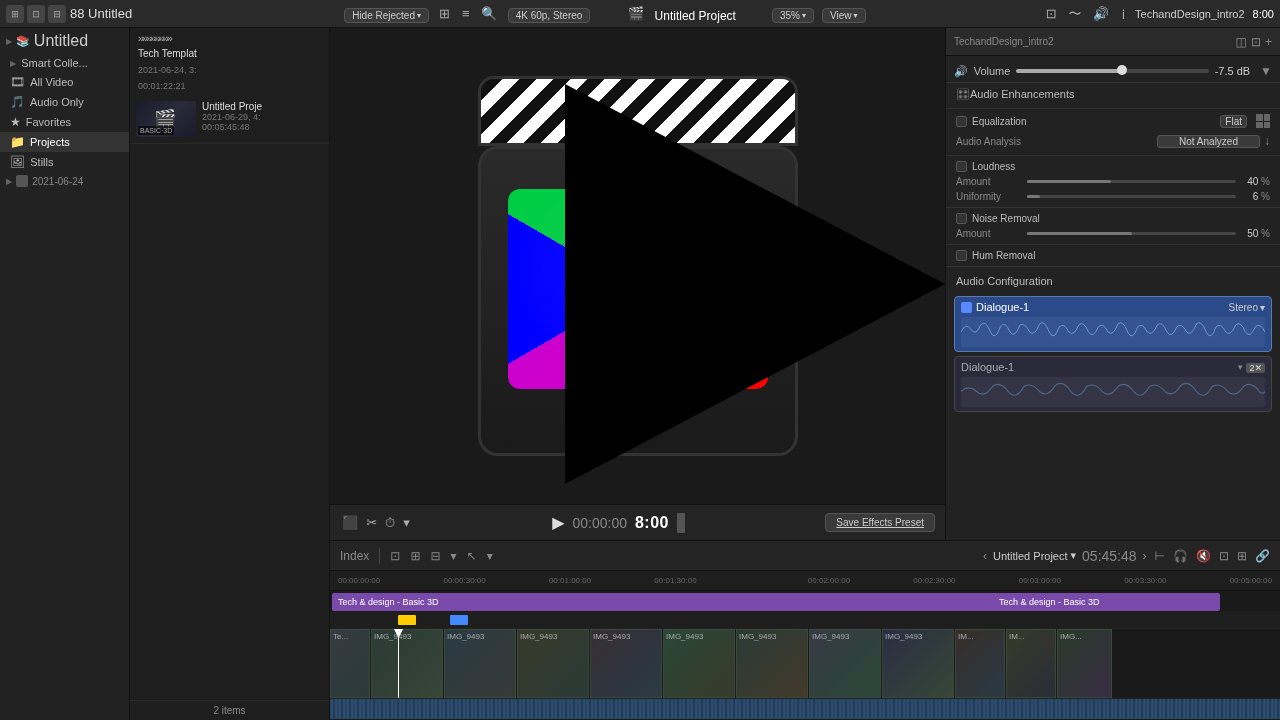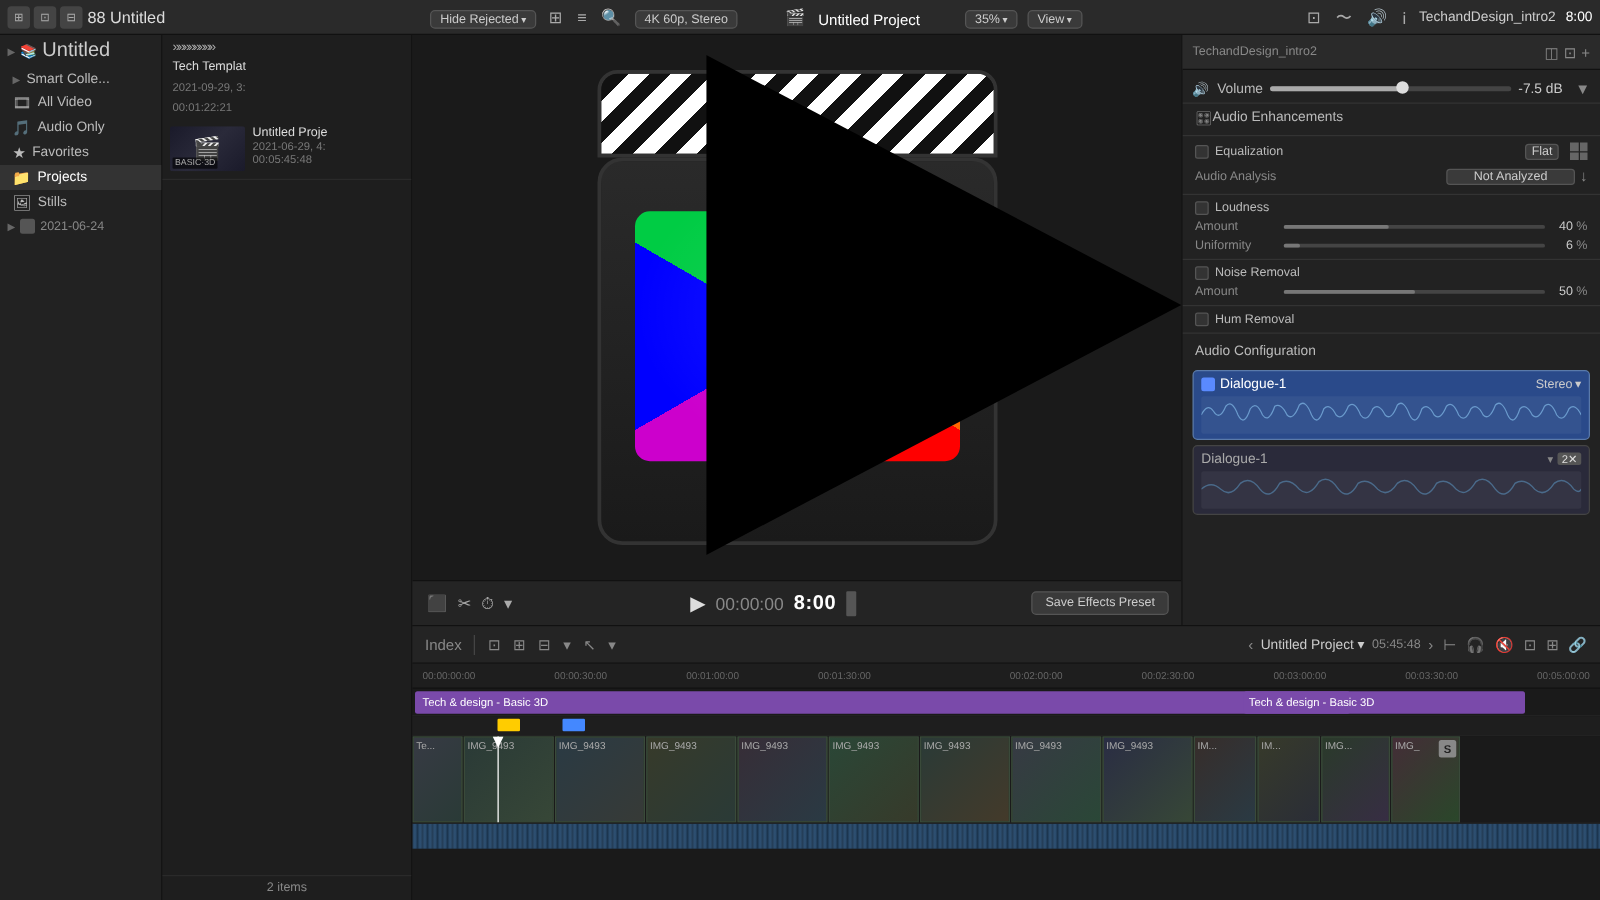--- a/index.html
+++ b/index.html
@@ -265,21 +265,21 @@
       gap: 8px;
     }
     .transport-left {
       display: flex; align-items: center; gap: 4px;
     }
     .transport-center {
       flex: 1;
       display: flex; align-items: center; justify-content: center; gap: 8px;
     }
     .transport-right {
-      display: flex; align-items: flex-start; gap: 4px;
+      display: flex; align-items: flex-start; gap: 4px; text-decoration: underline;
     }
     .play-btn {
       font-size: 16px;
       cursor: pointer;
       color: #ddd;
     }
     .timecode {
       font-size: 16px;
       font-weight: 600;
       color: #fff;
@@ -454,21 +454,21 @@
       margin-left: auto;
       display: flex; gap: 4px;
     }
     .tl-btn {
       font-size: 12px; color: #888; cursor: pointer; padding: 2px;
     }
     .timeline-title {
       color: #ccc; font-size: 11px; font-weight: 500;
       display: flex; align-items: center; gap: 3px;
     }
-    .timeline-duration { color: #888; font-size: 10px; }
+    .timeline-duration { color: #888; font-size: 14px; }
     .timeline-ruler {
       height: 20px;
       background: #1e1e1e;
       display: flex;
       align-items: center;
       padding: 0 4px;
       border-bottom: 1px solid #111;
       overflow: hidden;
       position: relative;
     }
@@ -740,21 +740,21 @@
     </div>
   </div>
 
   <div class="browser">
 
     <div class="browser-item-no-thumb">
       <div class="film-arrow">»»»»»»»»</div>
     </div>
     <div class="browser-item-no-thumb" style="padding: 0 8px 4px; flex-direction:column; align-items:flex-start;">
       <span style="font-size:10px;color:#ddd;">Tech Templat</span>
-      <span style="font-size:9px;color:#777;">2021-09-29, 3:</span>
+      <span style="font-size:9px;color:#777;">2021-06-24, 3:</span>
       <span style="font-size:9px;color:#777;">00:01:22:21</span>
     </div>
 
     <div class="browser-item">
       <div class="browser-thumbnail">
         <div style="width:100%;height:100%;background:linear-gradient(135deg,#1a1a2a 0%,#2a2a3a 50%,#1a1a2a 100%);display:flex;align-items:center;justify-content:center;">
           <span style="font-size:18px;">🎬</span>
         </div>
         <div style="position:absolute;bottom:2px;left:2px;font-size:7px;color:#aaa;background:rgba(0,0,0,0.6);padding:1px 2px;border-radius:1px;">BASIC·3D</div>
       </div>
@@ -934,21 +934,21 @@
               <svg width="100%" height="100%" viewBox="0 0 310 25" preserveAspectRatio="none">
                 <path d="M0,12 Q8,6 16,12 Q24,18 32,8 Q40,3 48,12 Q56,20 64,8 Q72,4 80,12 Q88,18 96,7 Q104,2 112,12 Q120,20 128,8 Q136,4 144,12 Q152,18 160,8 Q168,3 176,12 Q184,20 192,8 Q200,4 208,12 Q216,18 224,7 Q232,2 240,12 Q248,20 256,8 Q264,4 272,12 Q280,18 288,8 Q296,3 304,12 Q308,15 310,12" stroke="#4a6a8a" stroke-width="1" fill="none"></path>
               </svg>
             </div>
           </div>
 
         </div>
       </div>
     </div>
 
-    <div style="height:220px;background:#1a1a1a;border-top:1px solid #111;display:flex;flex-direction:column;">
+    <div style="height:180px;background:#1a1a1a;border-top:1px solid #111;display:flex;flex-direction:column;">
 
       <div class="timeline-toolbar">
         <span class="tl-btn">Index</span>
         <div style="width:1px;height:16px;background:#444;margin:0 2px;"></div>
         <span class="tl-btn">⊡</span>
         <span class="tl-btn">⊞</span>
         <span class="tl-btn">⊟</span>
         <span class="tl-btn">▾</span>
         <span class="tl-btn">↖</span>
         <span class="tl-btn">▾</span>
@@ -1043,25 +1043,20 @@
             <span class="video-clip-label">IM...</span>
           </div>
           <div class="video-clip" style="width:50px;">
             <div class="video-clip-thumb" style="background:linear-gradient(135deg,#3a3a2a,#2a2a3a);"></div>
             <span class="video-clip-label">IM...</span>
           </div>
           <div class="video-clip" style="width:55px;">
             <div class="video-clip-thumb" style="background:linear-gradient(135deg,#2a3a2a,#3a2a4a);"></div>
             <span class="video-clip-label">IMG...</span>
           </div>
-          <div class="video-clip" style="width:55px;">
-            <div class="video-clip-thumb" style="background:linear-gradient(135deg,#4a2a3a,#2a4a2a);"></div>
-            <span class="video-clip-label">IMG_</span>
-            <div class="s-badge">S</div>
-          </div>
         </div>
       </div>
 
       <div class="audio-waveform-lane">
         <div class="waveform-viz"></div>
       </div>
 
     </div>
   </div>
 </div>

